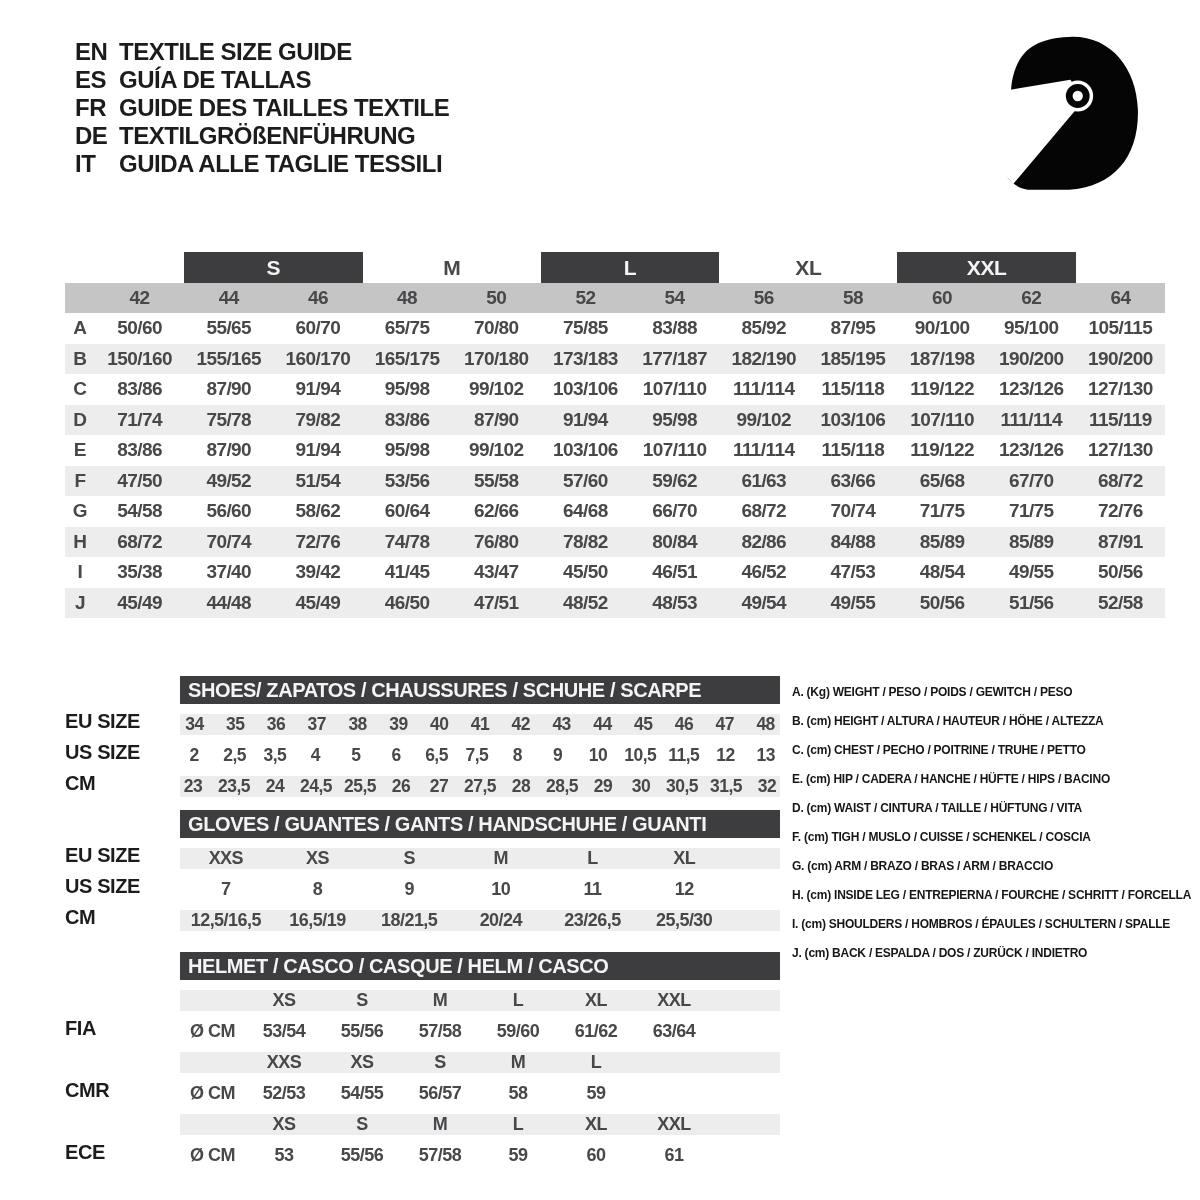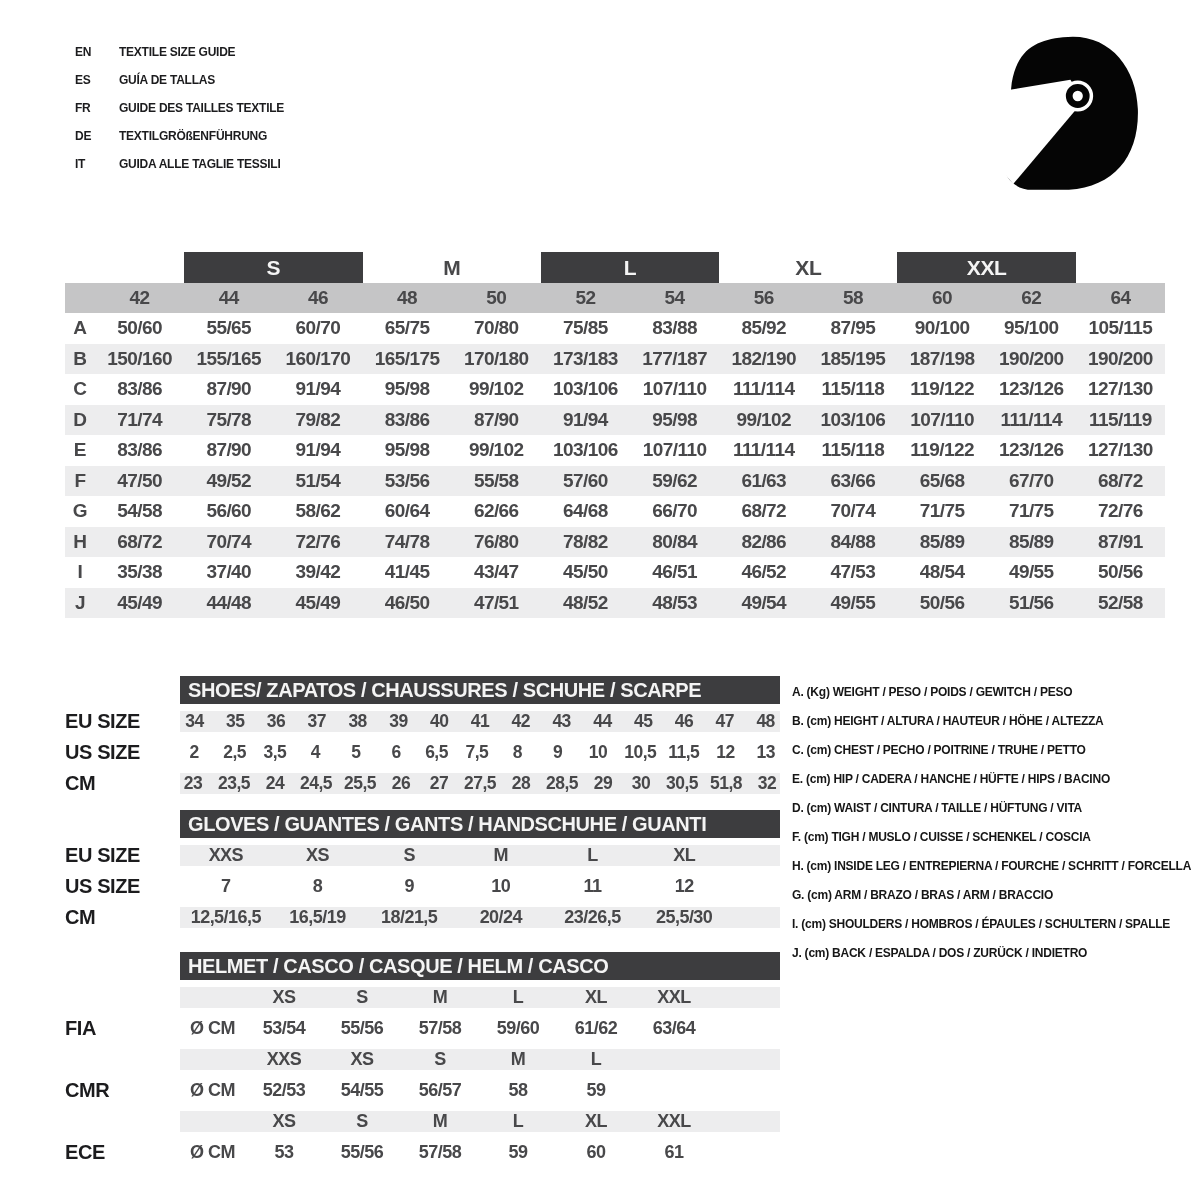--- a/index.html
+++ b/index.html
@@ -16,21 +16,21 @@
     background:#fff;
     font-family:"Liberation Sans","DejaVu Sans",sans-serif;
     font-weight:bold;
     position:relative;
     overflow:hidden;
     color:var(--text-dark);
   }
   .abs{position:absolute;}
 
   
-  .lang-list{left:75px;top:38px;font-size:12px;line-height:28px;color:var(--title-black);letter-spacing:-0.02em;}
+  .lang-list{left:75px;top:38px;font-size:24px;line-height:28px;color:var(--title-black);letter-spacing:-0.02em;}
   .lang-row{display:flex;}
   .lang-code{width:44px;}
   
   .helmet-icon{left:975px;top:30px;width:182px;height:176px;}
 
   
   .main-table{left:65px;top:252px;width:1100px;}
   .grid13{display:grid;grid-template-columns:30px repeat(12,1fr);align-items:center;}
   .group-row{height:31px;}
   .group{font-size:21px;text-align:center;line-height:31px;color:var(--text-dark);letter-spacing:-0.02em;}
@@ -39,21 +39,21 @@
   .mrow{height:30.5px;}
   .mrow.stripe{background:var(--stripe-gray);}
   .cell{font-size:19px;text-align:center;white-space:nowrap;letter-spacing:-0.03em;}
   .letter{font-size:19px;text-align:center;letter-spacing:-0.02em;}
 
   
   .bottom-tables{left:65px;top:676px;width:715px;}
   .sect{margin-bottom:0;}
   .sect.shoes{margin-bottom:13px;}
   .sect.gloves{margin-bottom:21px;}
-  .brow{display:flex;height:28px;margin-bottom:3px;align-items:center;}
+  .brow{display:flex;height:28px;margin-bottom:3px;align-items:flex-end;}
   .rlabel{width:115px;font-size:20px;line-height:28px;color:var(--title-black);letter-spacing:-0.02em;}
   .titlebar{flex:1;background:var(--bar-dark);color:var(--white-text);font-size:20px;line-height:28px;padding-left:8px;letter-spacing:-0.02em;white-space:nowrap;}
   .band{flex:1;display:grid;align-items:center;}
   .band.gray{background:var(--stripe-gray);}
   .cols15{grid-template-columns:repeat(15,1fr);gap:12px;}
   .cols6{grid-template-columns:repeat(6,1fr);padding-right:50px;}
   .helmband{grid-template-columns:65px repeat(6,78px) 1fr;}
   .band .cell{font-size:18px;}
   .cols15 .cell{font-size:17.5px;}
 
@@ -326,21 +326,21 @@
             <div class="cell">24,5</div>
             <div class="cell">25,5</div>
             <div class="cell">26</div>
             <div class="cell">27</div>
             <div class="cell">27,5</div>
             <div class="cell">28</div>
             <div class="cell">28,5</div>
             <div class="cell">29</div>
             <div class="cell">30</div>
             <div class="cell">30,5</div>
-            <div class="cell">51,8</div>
+            <div class="cell">31,5</div>
             <div class="cell">32</div>
           </div>
         </div>
       </div>
   </div>
 
   <div class="sect gloves">
     <div class="brow">
       <div class="rlabel"></div>
       <div class="titlebar">GLOVES / GUANTES / GANTS / HANDSCHUHE / GUANTI</div>
@@ -470,17 +470,17 @@
   </div>
 </div>
 
 <div class="abs legend">
     <div class="legend-item">A. (Kg) WEIGHT / PESO / POIDS / GEWITCH / PESO</div>
     <div class="legend-item">B. (cm) HEIGHT / ALTURA / HAUTEUR / HÖHE / ALTEZZA</div>
     <div class="legend-item">C. (cm) CHEST / PECHO / POITRINE / TRUHE / PETTO</div>
     <div class="legend-item">E. (cm) HIP / CADERA / HANCHE / HÜFTE / HIPS / BACINO</div>
     <div class="legend-item">D. (cm) WAIST / CINTURA / TAILLE / HÜFTUNG / VITA</div>
     <div class="legend-item">F. (cm) TIGH / MUSLO / CUISSE / SCHENKEL / COSCIA</div>
+    <div class="legend-item">G. (cm) ARM / BRAZO / BRAS / ARM / BRACCIO</div>
     <div class="legend-item">H. (cm) INSIDE LEG / ENTREPIERNA / FOURCHE / SCHRITT / FORCELLA</div>
-    <div class="legend-item">G. (cm) ARM / BRAZO / BRAS / ARM / BRACCIO</div>
     <div class="legend-item">I. (cm) SHOULDERS / HOMBROS / ÉPAULES / SCHULTERN / SPALLE</div>
     <div class="legend-item">J. (cm) BACK / ESPALDA / DOS / ZURÜCK / INDIETRO</div>
   </div>
 
 </body></html>

